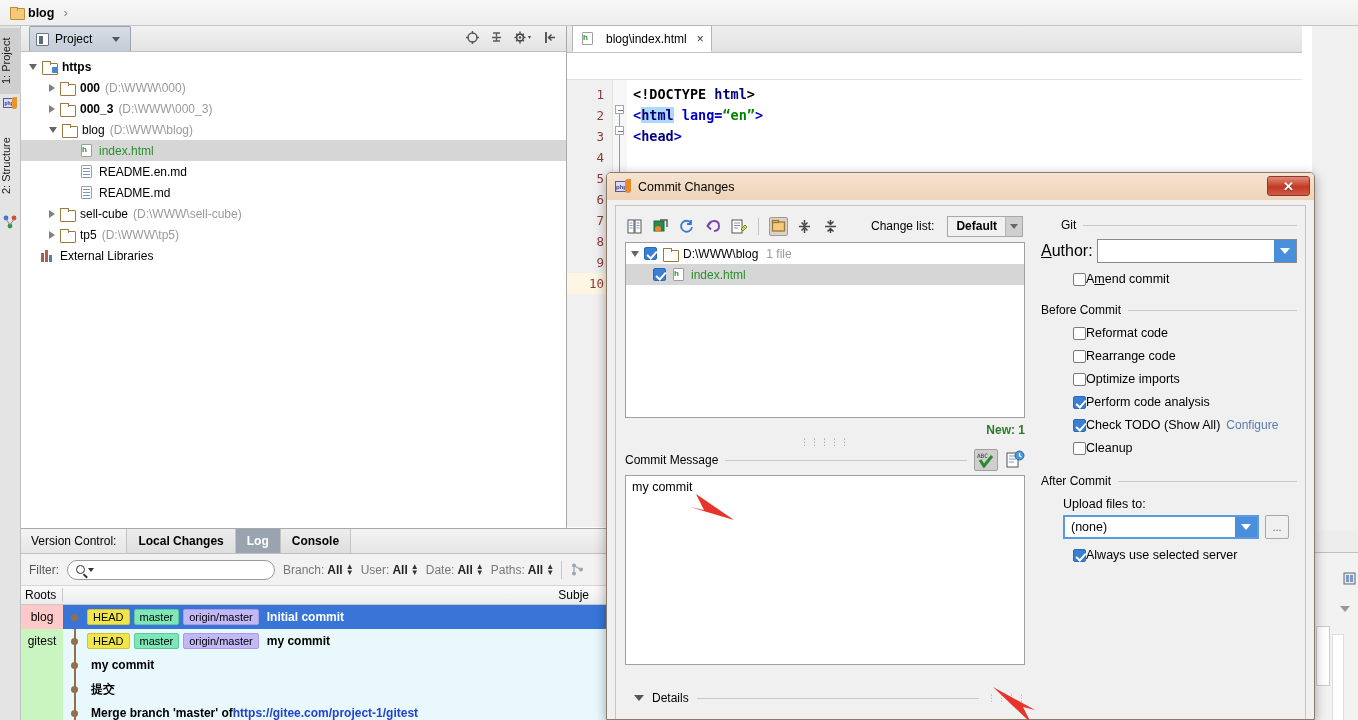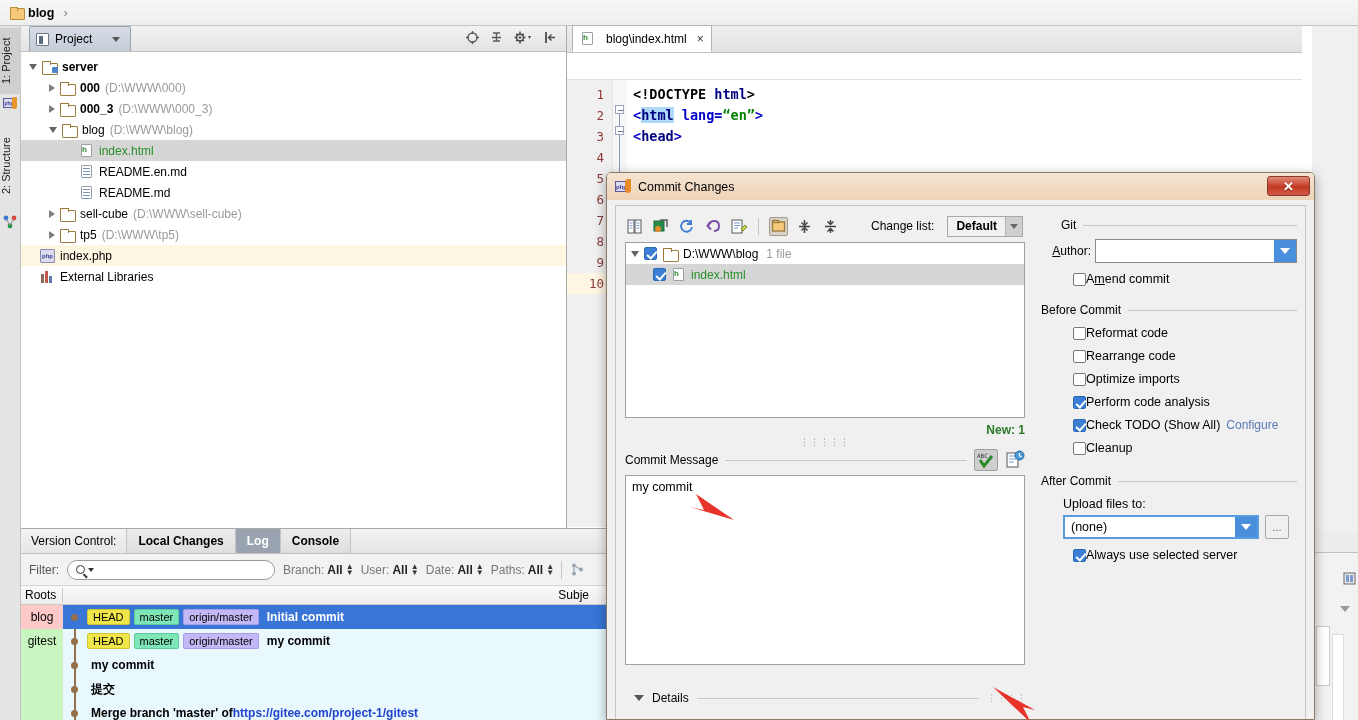--- a/index.html
+++ b/index.html
@@ -251,21 +251,21 @@
   .sectionline { display: flex; align-items: center; gap: 7px; }
   .sectionline .txt { font-size: 12px; white-space: nowrap; }
   .sectionline .rule { flex: 1; height: 1px; background: #c8c8c8; }
 
   .msgbox { width: 400px; height: 190px; background: #fff; border: 1px solid #a0a0a0; padding: 4px 6px; font-size: 12.5px; margin-top: 4px; position: relative; }
   .spellbtn { width: 24px; height: 22px; background: #cfcfcf; border: 1px solid #a0a0a0; border-radius: 2px; position: relative; }
   .histbtn { width: 20px; height: 20px; position: relative; }
 
   .grp-title { font-size: 12px; }
   .fieldrow { display: flex; align-items: center; margin-top: 7px; }
-  .flab { font-size: 12px; width: 58px; text-align: right; padding-right: 4px; }
+  .flab { font-size: 16px; width: 58px; text-align: center; padding-right: 4px; }
   .inputcombo { display: flex; align-items: stretch; height: 24px; width: 218px; border: 1px solid #8a8a8a; background: #fff; }
   .inputcombo .fld { flex: 1; background: #fff; }
   .inputcombo .arw { width: 22px; background: #4a8fdc; display: flex; align-items: center; justify-content: center; }
   .tri-dn-w { width:0;height:0;border-left:5px solid transparent;border-right:5px solid transparent;border-top:6px solid #fff; }
   .cbrow { display: flex; align-items: center; gap: 0; margin-top: 9px; padding-left: 32px; font-size: 12.5px; }
   .cfg-link { color: #5a7ab5; font-size: 12px; margin-left: 6px; }
   .upload-row { display: flex; align-items: center; gap: 6px; margin-top: 4px; padding-left: 22px; }
   .upload-combo { display: flex; align-items: stretch; height: 24px; width: 196px; border: 2px solid #5a9ae0; background: #fff; }
   .upload-combo .fld { flex: 1; display: flex; align-items: center; padding-left: 6px; font-size: 12.5px; }
   .upload-combo .arw { width: 22px; background: #4a8fdc; display: flex; align-items: center; justify-content: center; }
@@ -342,21 +342,21 @@
             </svg>
         </span>
       </div>
     </div>
     <div class="tree" id="tree">
         <div class="trow" style="padding-left: 8px;">
           <span class="tarrow down"></span>
           <span class="tfolder">
             <span class="tag-sq"></span>
           </span>
-          <span class="tname">server</span>
+          <span class="tname">https</span>
         </div>
         <div class="trow" style="padding-left: 28px;">
           <span class="tarrow right"></span>
           <span class="tfolder"></span>
           <span class="tname">000</span>
           <span class="tpath">(D:\WWW\000)</span>
         </div>
         <div class="trow" style="padding-left: 28px;">
           <span class="tarrow right"></span>
           <span class="tfolder"></span>
@@ -407,25 +407,20 @@
           <span class="tarrow right"></span>
           <span class="tfolder"></span>
           <span>sell-cube</span>
           <span class="tpath">(D:\WWW\sell-cube)</span>
         </div>
         <div class="trow" style="padding-left: 28px;">
           <span class="tarrow right"></span>
           <span class="tfolder"></span>
           <span>tp5</span>
           <span class="tpath">(D:\WWW\tp5)</span>
-        </div>
-        <div class="trow hl" style="padding-left: 8px;">
-          <span class="tarrow none"></span>
-          <span class="php-ico">php</span>
-          <span>index.php</span>
         </div>
         <div class="trow" style="padding-left: 8px;">
           <span class="tarrow none"></span>
           <span class="lib-ico">
             <i></i>
             <i></i>
             <i></i>
           </span>
           <span>External Libraries</span>
         </div>

